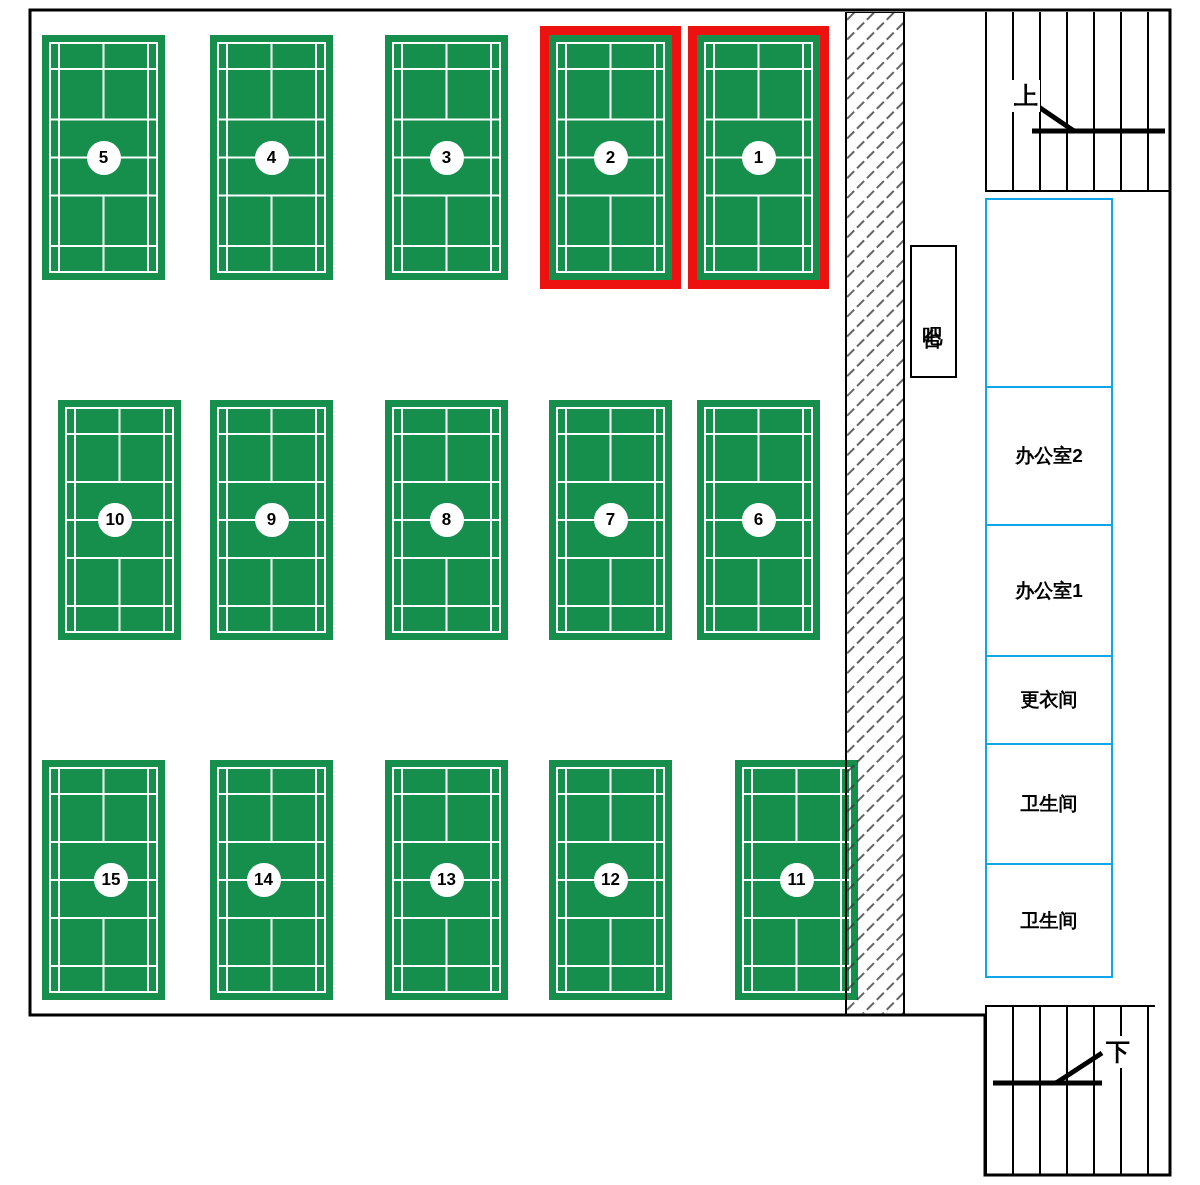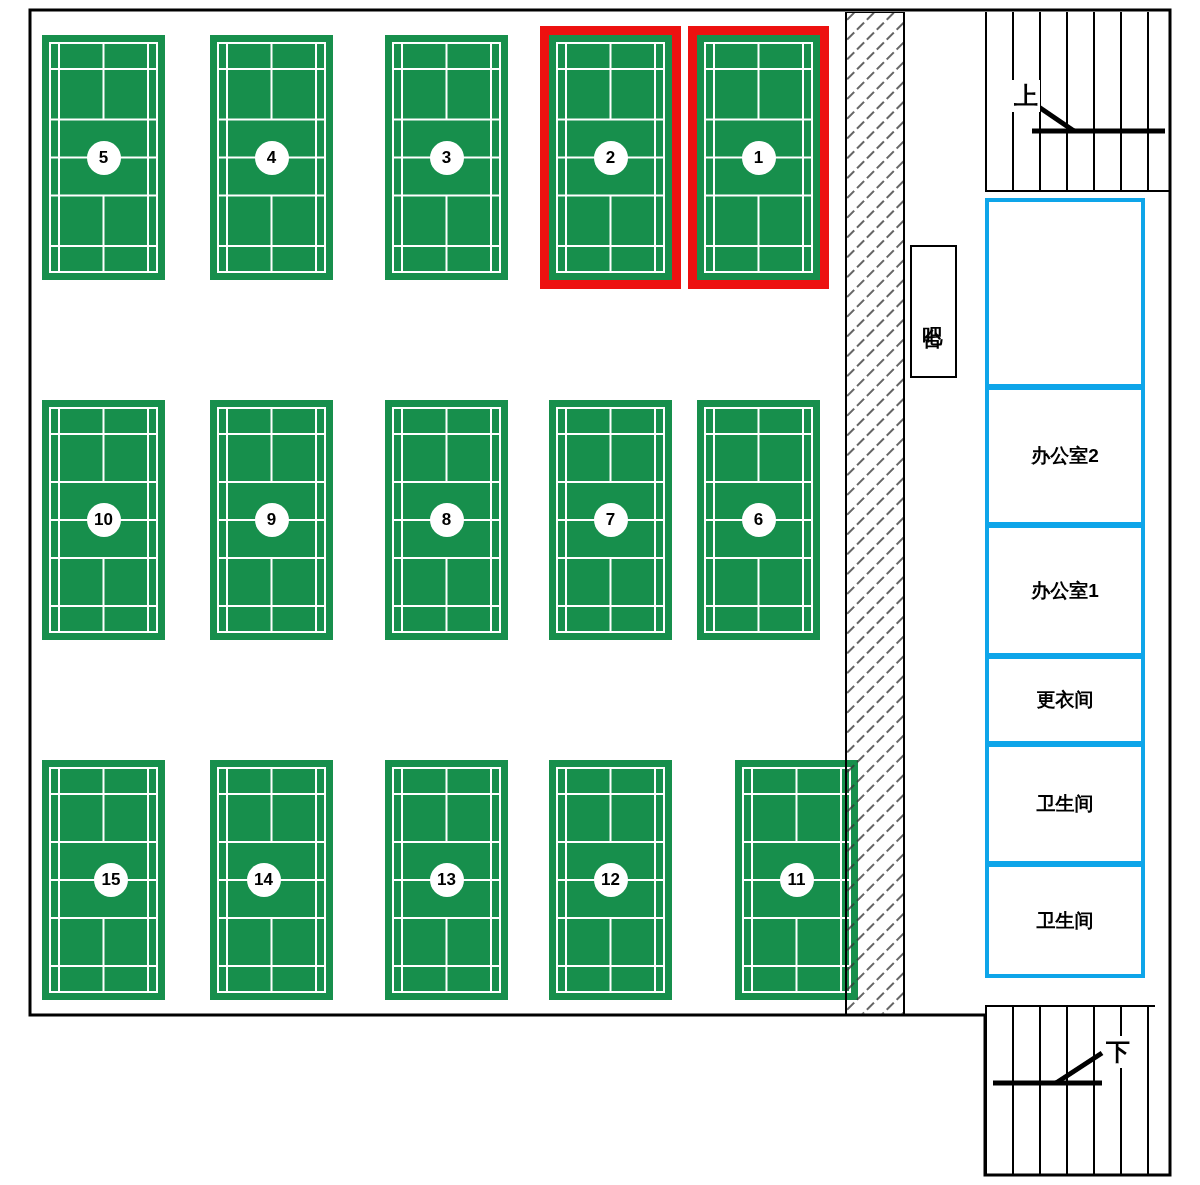--- a/index.html
+++ b/index.html
@@ -41,21 +41,21 @@
     background:repeating-linear-gradient(90deg, transparent 0 25px, #000 25px 27px);
     border-left:2px solid #000;
   }
   .stairs-top { left:985px; top:12px; width:185px; height:180px; border-bottom:2px solid #000; }
   .stairs-bottom { left:985px; top:1005px; width:170px; height:170px; border-top:2px solid #000; }
   .stair-label { font-weight:bold; font-size:24px; background:#fff; padding:0 2px; }
 
   
   #rooms { left:985px; top:200px; width:160px; }
   .room {
-    width:160px; border:4px solid #0ea5e9; margin-top:-2px; background:#fff;
+    width:128px; border:2px solid #0ea5e9; margin-top:-2px; background:#fff;
     display:flex; align-items:center; justify-content:center;
     font-weight:bold; font-size:19px; text-align:center;
   }
 </style>
 </head>
 <body>
 
 <div class="plan">
 
   <svg class="abs" width="1200" height="1185" style="left:0;top:0">
@@ -136,21 +136,21 @@
           <line x1="8" y1="34" x2="115" y2="34" stroke="#fff" stroke-width="2"></line>
           <line x1="8" y1="211" x2="115" y2="211" stroke="#fff" stroke-width="2"></line>
           <line x1="8" y1="84.5" x2="115" y2="84.5" stroke="#fff" stroke-width="2"></line>
           <line x1="8" y1="160.5" x2="115" y2="160.5" stroke="#fff" stroke-width="2"></line>
           <line x1="8" y1="122.5" x2="115" y2="122.5" stroke="#fff" stroke-width="2"></line>
           <line x1="61.5" y1="8" x2="61.5" y2="84.5" stroke="#fff" stroke-width="2"></line>
           <line x1="61.5" y1="160.5" x2="61.5" y2="237" stroke="#fff" stroke-width="2"></line>
         </svg>
         <div class="badge">1</div>
       </div>
-      <div class="court" style="left: 42px; top: 400px; width: 123px; height: 240px;">
+      <div class="court" style="left: 58px; top: 400px; width: 114px; height: 240px;">
         <svg width="123" height="240">
           <rect width="123" height="240" fill="#178f4c"></rect>
           <rect x="8" y="8" width="107" height="224" fill="none" stroke="#fff" stroke-width="2"></rect>
           <line x1="17" y1="8" x2="17" y2="232" stroke="#fff" stroke-width="2"></line>
           <line x1="106" y1="8" x2="106" y2="232" stroke="#fff" stroke-width="2"></line>
           <line x1="8" y1="34" x2="115" y2="34" stroke="#fff" stroke-width="2"></line>
           <line x1="8" y1="206" x2="115" y2="206" stroke="#fff" stroke-width="2"></line>
           <line x1="8" y1="82" x2="115" y2="82" stroke="#fff" stroke-width="2"></line>
           <line x1="8" y1="158" x2="115" y2="158" stroke="#fff" stroke-width="2"></line>
           <line x1="8" y1="120" x2="115" y2="120" stroke="#fff" stroke-width="2"></line>

